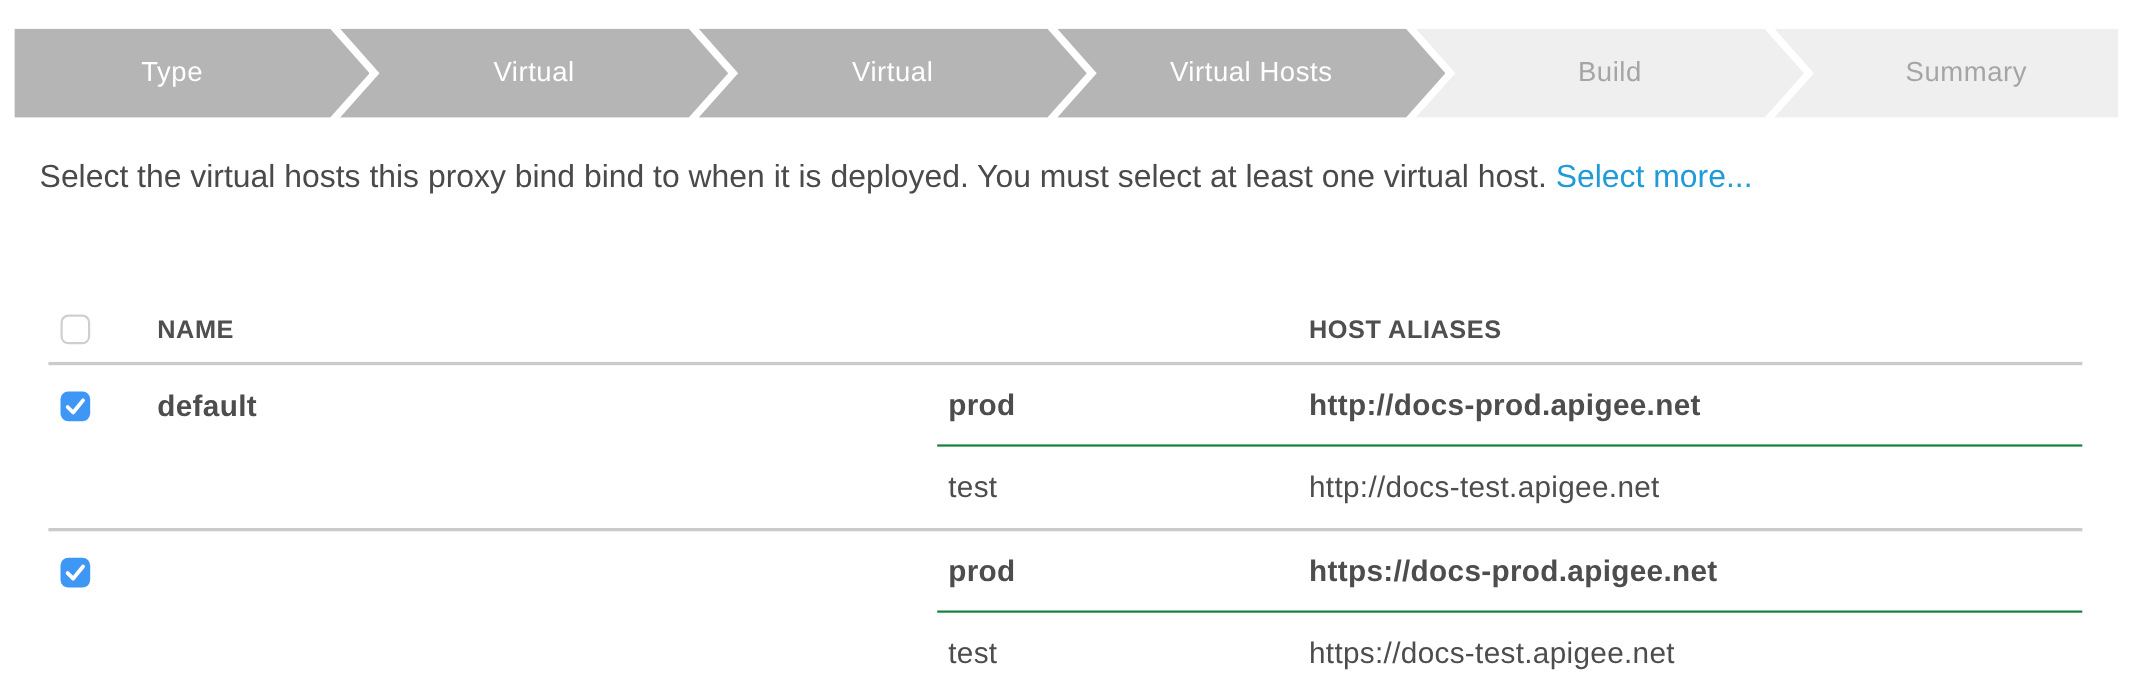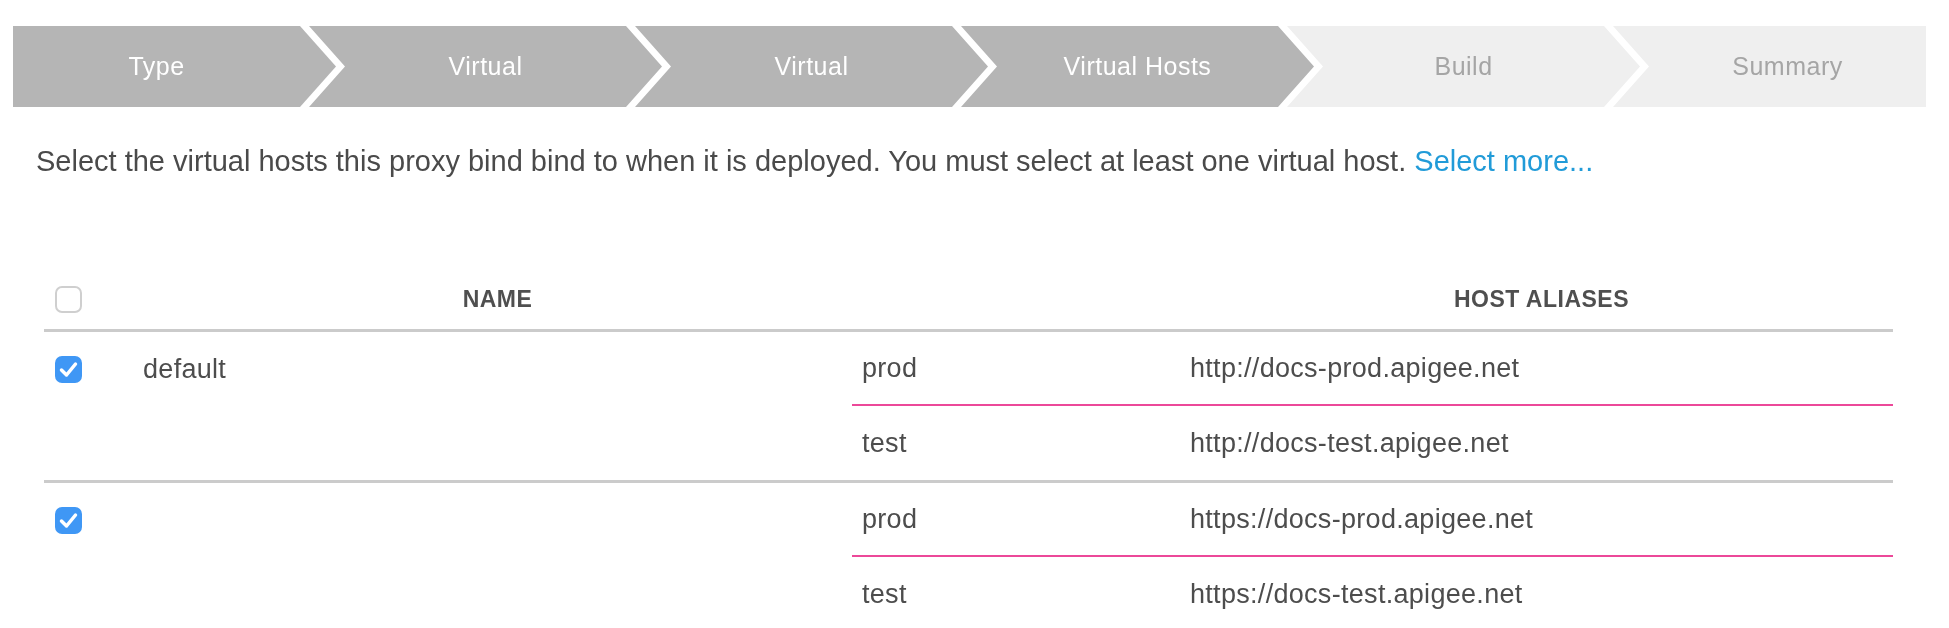--- a/index.html
+++ b/index.html
@@ -71,45 +71,45 @@
 
   
   .vhost-table {
     margin: 90px 0 0 44px;
     width: 1849px;
   }
   .thead, .group {
     display: grid;
     grid-template-columns: 99px 709px 338px 703px;
   }
-  .thead { height: 60px; align-items: center; text-align: center; }
+  .thead { height: 60px; align-items: center; }
   .th {
     font-size: 23px;
     font-weight: bold;
     color: #4f4f4f;
     letter-spacing: 0.5px;
   }
   .divider { height: 3px; background: #cbcbcb; }
   .group { grid-auto-rows: 74px; }
   .cell {
     font-size: 27px;
     color: #4d4d4d;
     letter-spacing: 0.3px;
     display: flex;
     align-items: center;
     height: 100%;
   }
   .c1 { grid-column: 1; }
   .c2 { grid-column: 2; }
   .c3 { grid-column: 3; }
   .c4 { grid-column: 4; }
-  .r1 { grid-row: 1; }
+  .r1 { grid-row: 1; font-weight: bold; }
   .r2 { grid-row: 2; }
   .env-pad { padding-left: 10px; }
-  .sub-border { border-bottom: 2px solid #ec4899; }
+  .sub-border { border-bottom: 2px solid #15803d; }
   .cb-cell { padding-left: 11px; }
 
   
   .checkbox {
     width: 27px; height: 27px;
     border-radius: 7px;
     display: flex;
     align-items: center;
     justify-content: center;
     cursor: pointer;

